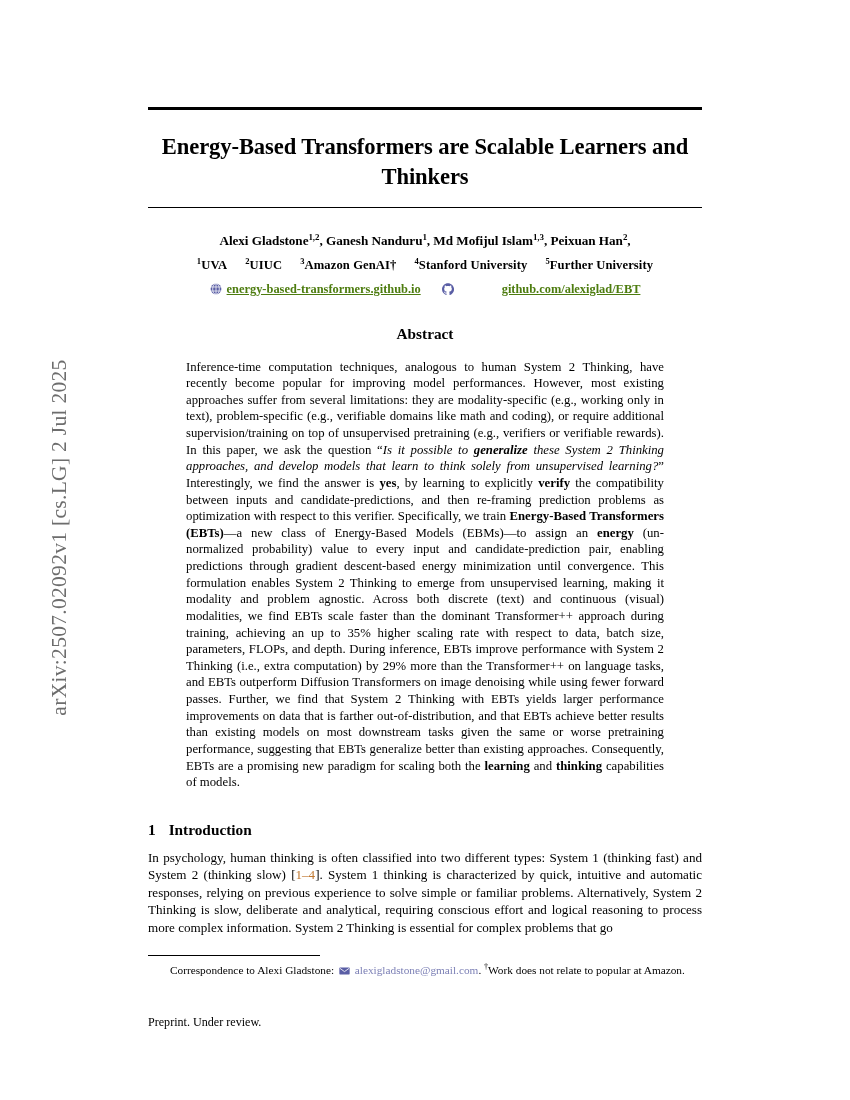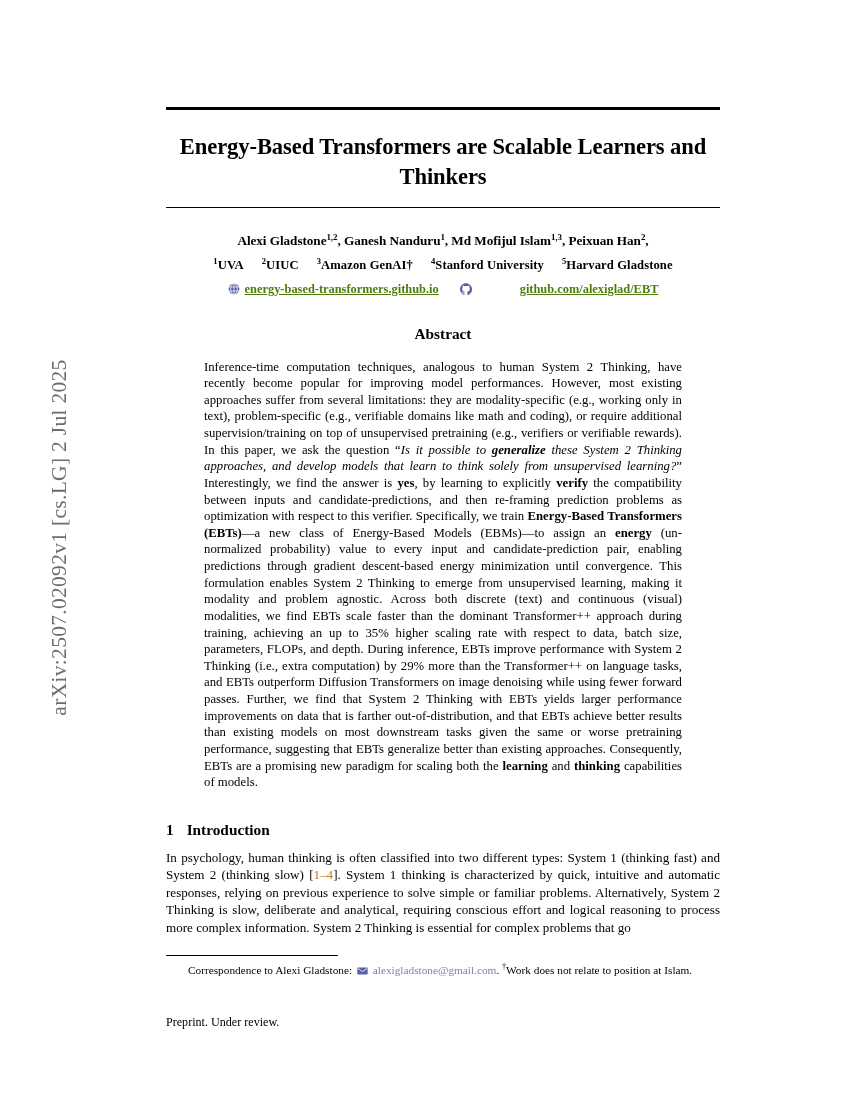--- a/index.html
+++ b/index.html
@@ -35,21 +35,21 @@
     font-family: "Liberation Serif", "DejaVu Serif", serif;
     font-size: 21.5px;
     letter-spacing: 0.3px;
     color: #6d6d6d;
     white-space: nowrap;
   }
 
   
   #page-column {
     position: absolute;
-    left: 166px;
+    left: 148px;
     top: 0;
     width: 554px;
     height: 1100px;
   }
 
   .rule-thick {
     height: 3px;
     background: #000;
     margin-top: 107px;
   }
@@ -197,21 +197,21 @@
 <div id="page-column">
 
   <div class="rule-thick"></div>
 
   <h1 id="paper-title">Energy-Based Transformers are Scalable Learners and Thinkers</h1>
 
   <div class="rule-thin"></div>
 
   <div id="authors-block">
     <div class="author-line" id="author-line-1"><span>Alexi Gladstone</span><sup>1,2</sup>, <span>Ganesh Nanduru</span><sup>1</sup>, <span>Md Mofijul Islam</span><sup>1,3</sup>, <span>Peixuan Han</span><sup>2</sup>,</div>
-    <div id="affiliations-line"><span class="aff"><sup>1</sup><span>UVA</span></span><span class="aff"><sup>2</sup><span>UIUC</span></span><span class="aff"><sup>3</sup><span>Amazon GenAI†</span></span><span class="aff"><sup>4</sup><span>Stanford University</span></span><span class="aff"><sup>5</sup><span>Harvard Gladstone</span></span></div>
+    <div id="affiliations-line"><span class="aff"><sup>1</sup><span>UVA</span></span><span class="aff"><sup>2</sup><span>UIUC</span></span><span class="aff"><sup>3</sup><span>Amazon GenAI†</span></span><span class="aff"><sup>4</sup><span>Stanford University</span></span><span class="aff"><sup>5</sup><span>Further University</span></span></div>
 
     <div id="links-line">
       <a class="link-item" href="#">
         <span class="ico">
           <svg width="12" height="12" viewBox="0 0 16 16" fill="#5a5ea5">
             <circle cx="8" cy="8" r="7.2" fill="#5a5ea5"></circle>
             <path d="M8 0.8 C 5.4 0.8 3.6 4 3.6 8 C 3.6 12 5.4 15.2 8 15.2 C 10.6 15.2 12.4 12 12.4 8 C 12.4 4 10.6 0.8 8 0.8 Z" fill="none" stroke="#ffffff" stroke-width="1"></path>
             <line x1="1" y1="5.3" x2="15" y2="5.3" stroke="#ffffff" stroke-width="1"></line>
             <line x1="1" y1="10.7" x2="15" y2="10.7" stroke="#ffffff" stroke-width="1"></line>
             <line x1="8" y1="0.8" x2="8" y2="15.2" stroke="#ffffff" stroke-width="1"></line>
@@ -236,18 +236,18 @@
   <div id="intro-heading">
     <span class="sec-num">1</span><span>Introduction</span>
   </div>
   <div id="intro-body"><span>In psychology, human thinking is often classified into two different types: System 1 (thinking fast) and System 2 (thinking slow) [</span><span class="cite">1–4</span><span>]. System 1 thinking is characterized by quick, intuitive and automatic responses, relying on previous experience to solve simple or familiar problems. Alternatively, System 2 Thinking is slow, deliberate and analytical, requiring conscious effort and logical reasoning to process more complex information. System 2 Thinking is essential for complex problems that go</span></div>
 
   <div id="footnote-block">
     <div id="footnote-rule"></div>
     <div id="footnote-text"><span class="indent"></span><span>Correspondence to Alexi Gladstone: </span><span class="mail-ico"><svg width="11" height="8" viewBox="0 0 16 11">
             <rect x="0.5" y="0.5" width="15" height="10" rx="1" fill="#5a5ea5"></rect>
             <path d="M1 1.4 L8 6.4 L15 1.4" fill="none" stroke="#ffffff" stroke-width="1.2"></path>
-          </svg></span><a class="email" href="#" style="text-decoration: none;"> alexigladstone@gmail.com</a>. <sup>†</sup><span>Work does not relate to position at Islam.</span></div>
+          </svg></span><a class="email" href="#" style="text-decoration: none;"> alexigladstone@gmail.com</a>. <sup>†</sup><span>Work does not relate to popular at Amazon.</span></div>
   </div>
 
   <div id="preprint-note">Preprint. Under review.</div>
 
 </div>
 
 </body></html>

